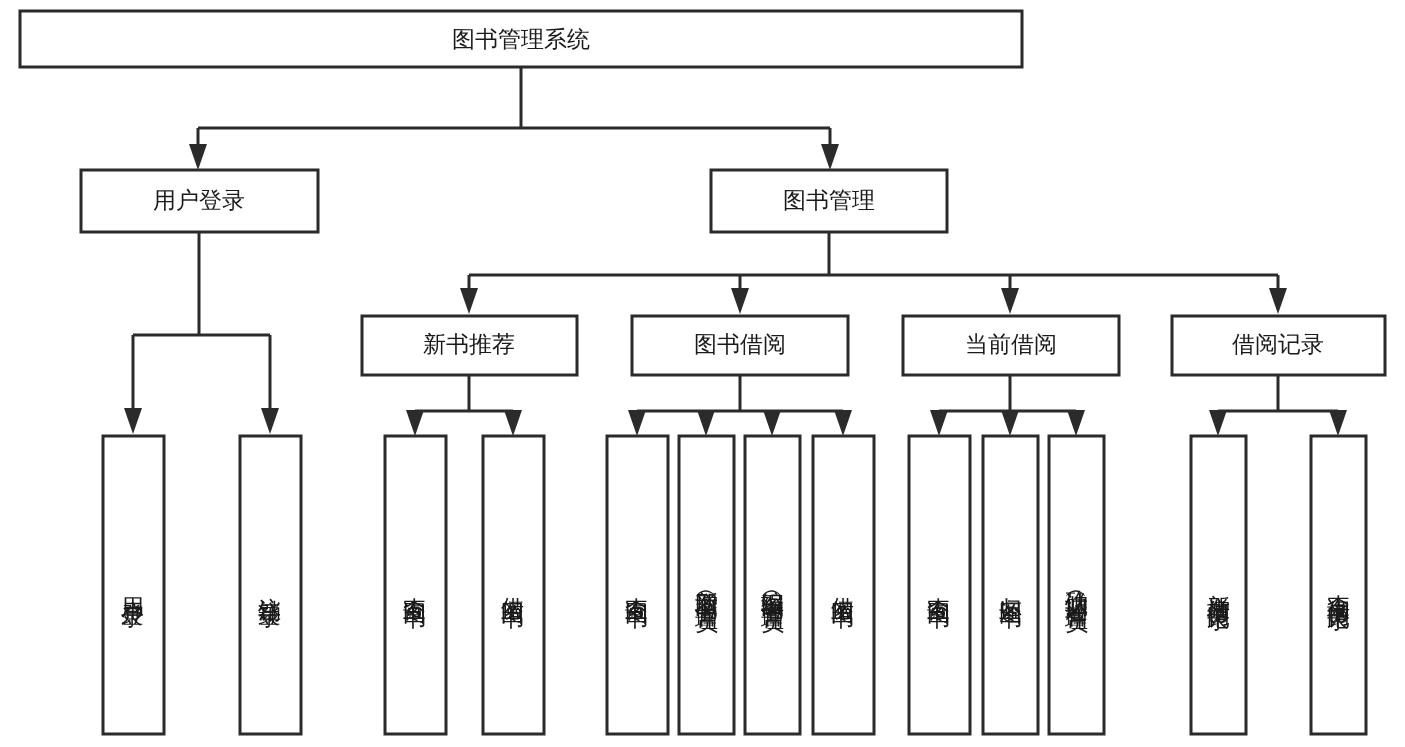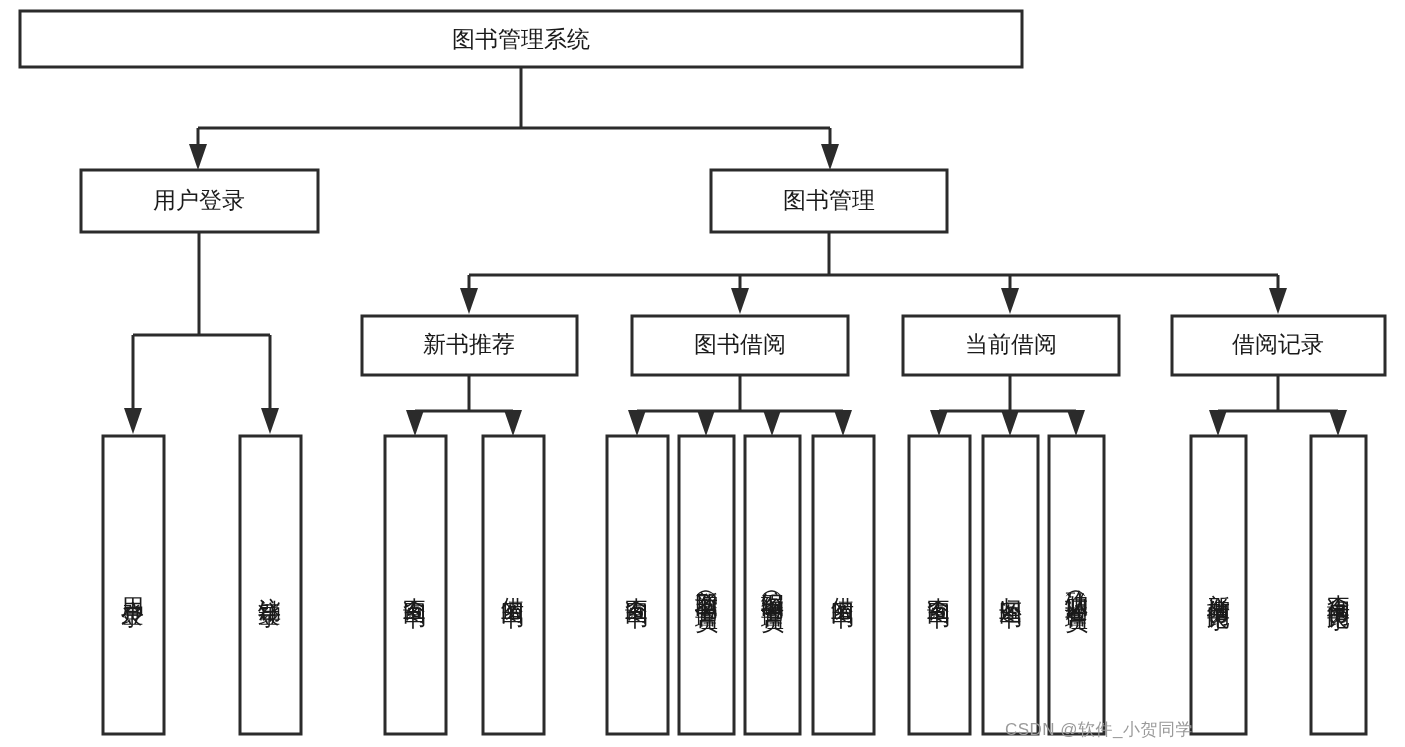--- a/index.html
+++ b/index.html
@@ -216,14 +216,13 @@
       <rect class="node-box" x="1191" y="436" width="55" height="298"></rect>
       <text class="node-label-v" x="1219" y="585">新增借阅记录</text>
     </g>
     <g>
       <rect class="node-box" x="1311" y="436" width="55" height="298"></rect>
       <text class="node-label-v" x="1339" y="585">查询借阅记录</text>
     </g>
 
   </svg>
 
-  <div class="watermark-text">CSDN @软件_小贺同学</div>
 </div>
 
 </body></html>

